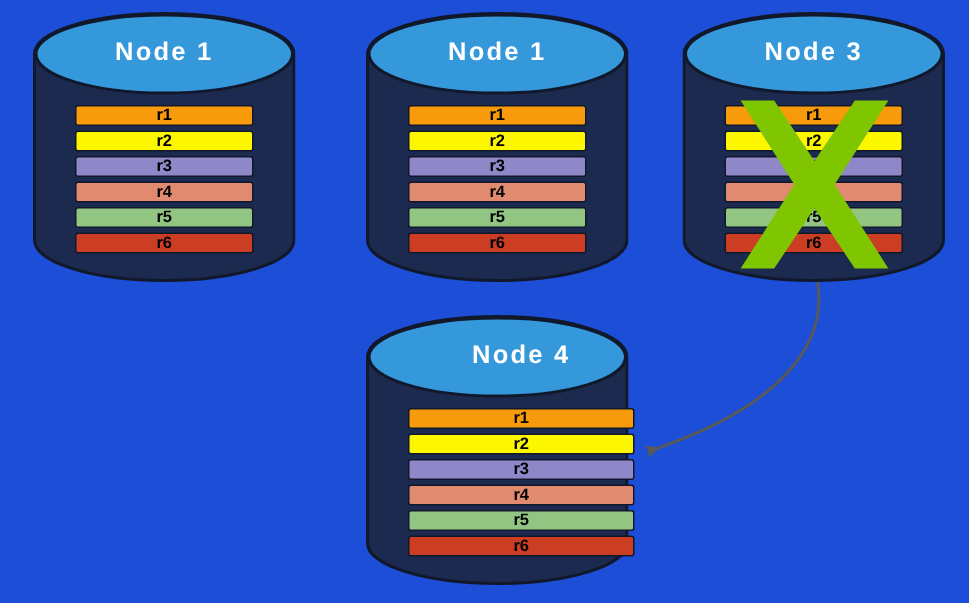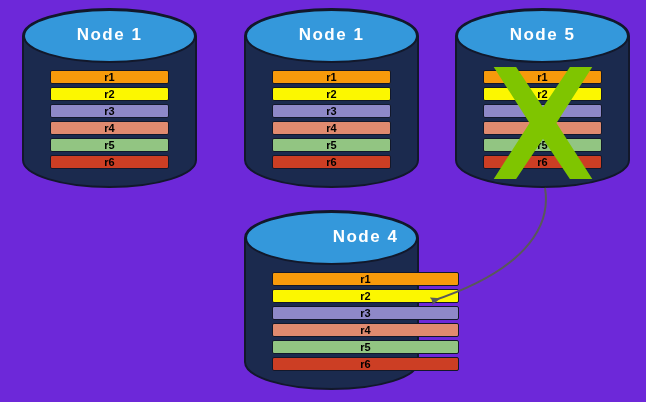--- a/index.html
+++ b/index.html
@@ -4,21 +4,21 @@
 <style>
   html, body {
     margin: 0;
     padding: 0;
     background: #ffffff;
   }
   #canvas {
     position: relative;
     width: 646px;
     height: 402px;
-    background: #6d28d9;
+    background: #1d4ed8;
     overflow: hidden;
     font-family: "Liberation Sans", sans-serif;
   }
   .node {
     position: absolute;
   }
   .node-svg {
     position: absolute;
     left: 0;
     top: 0;
@@ -133,21 +133,21 @@
           <div class="row" style="background: rgb(204, 62, 36);">
             <span class="row-label">r6</span>
           </div>
         </div>
       </div>
       <div class="node" style="left: 455px; top: 8px; width: 175px; height: 180px;">
         <svg class="node-svg" width="175" height="180" viewBox="0 0 175 180">
           <path d="M 1 28 L 1 152 A 86.5 27 0 0 0 174 152 L 174 28 A 86.5 27 0 0 0 1 28 Z" fill="#1B2A4E" stroke="#12182b" stroke-width="2"></path>
           <ellipse cx="87.5" cy="28" rx="85.5" ry="26" fill="#3498DB" stroke="#12182b" stroke-width="2"></ellipse>
         </svg>
-        <div class="node-title" style="top: 17px;">Node  5</div>
+        <div class="node-title" style="top: 17px;">Node  3</div>
         <div class="rows" style="top: 62px; padding-left: 28px; padding-right: 28px; box-sizing: border-box;">
           <div class="row" style="background: rgb(247, 154, 11);">
             <span class="row-label">r1</span>
           </div>
           <div class="row" style="background: rgb(252, 247, 0);">
             <span class="row-label">r2</span>
           </div>
           <div class="row" style="background: rgb(142, 136, 200);">
             <span class="row-label">r3</span>
           </div>
@@ -158,21 +158,21 @@
             <span class="row-label">r5</span>
           </div>
           <div class="row" style="background: rgb(204, 62, 36);">
             <span class="row-label">r6</span>
           </div>
         </div>
         <svg class="cross-overlay" width="112" height="142" viewBox="0 0 100 100" style="left: 32px; top: 44px;">
           <path d="M 6 0 L 26 0 L 50 36 L 74 0 L 94 0 L 62 50 L 94 100 L 74 100 L 50 64 L 26 100 L 6 100 L 38 50 Z" fill="#7FC500"></path>
         </svg>
       </div>
-      <div class="node" style="left: 244px; top: 210px; width: 207px; height: 180px; padding-left: 36px;">
+      <div class="node" style="left: 244px; top: 210px; width: 207px; height: 180px;">
         <svg class="node-svg" width="175" height="180" viewBox="0 0 175 180">
           <path d="M 1 28 L 1 152 A 86.5 27 0 0 0 174 152 L 174 28 A 86.5 27 0 0 0 1 28 Z" fill="#1B2A4E" stroke="#12182b" stroke-width="2"></path>
           <ellipse cx="87.5" cy="28" rx="85.5" ry="26" fill="#3498DB" stroke="#12182b" stroke-width="2"></ellipse>
         </svg>
         <div class="node-title" style="top: 17px;">Node  4</div>
         <div class="rows" style="top: 62px; padding-left: 28px; padding-right: 28px; box-sizing: border-box;">
           <div class="row" style="background: rgb(247, 154, 11);">
             <span class="row-label">r1</span>
           </div>
           <div class="row" style="background: rgb(252, 247, 0);">

